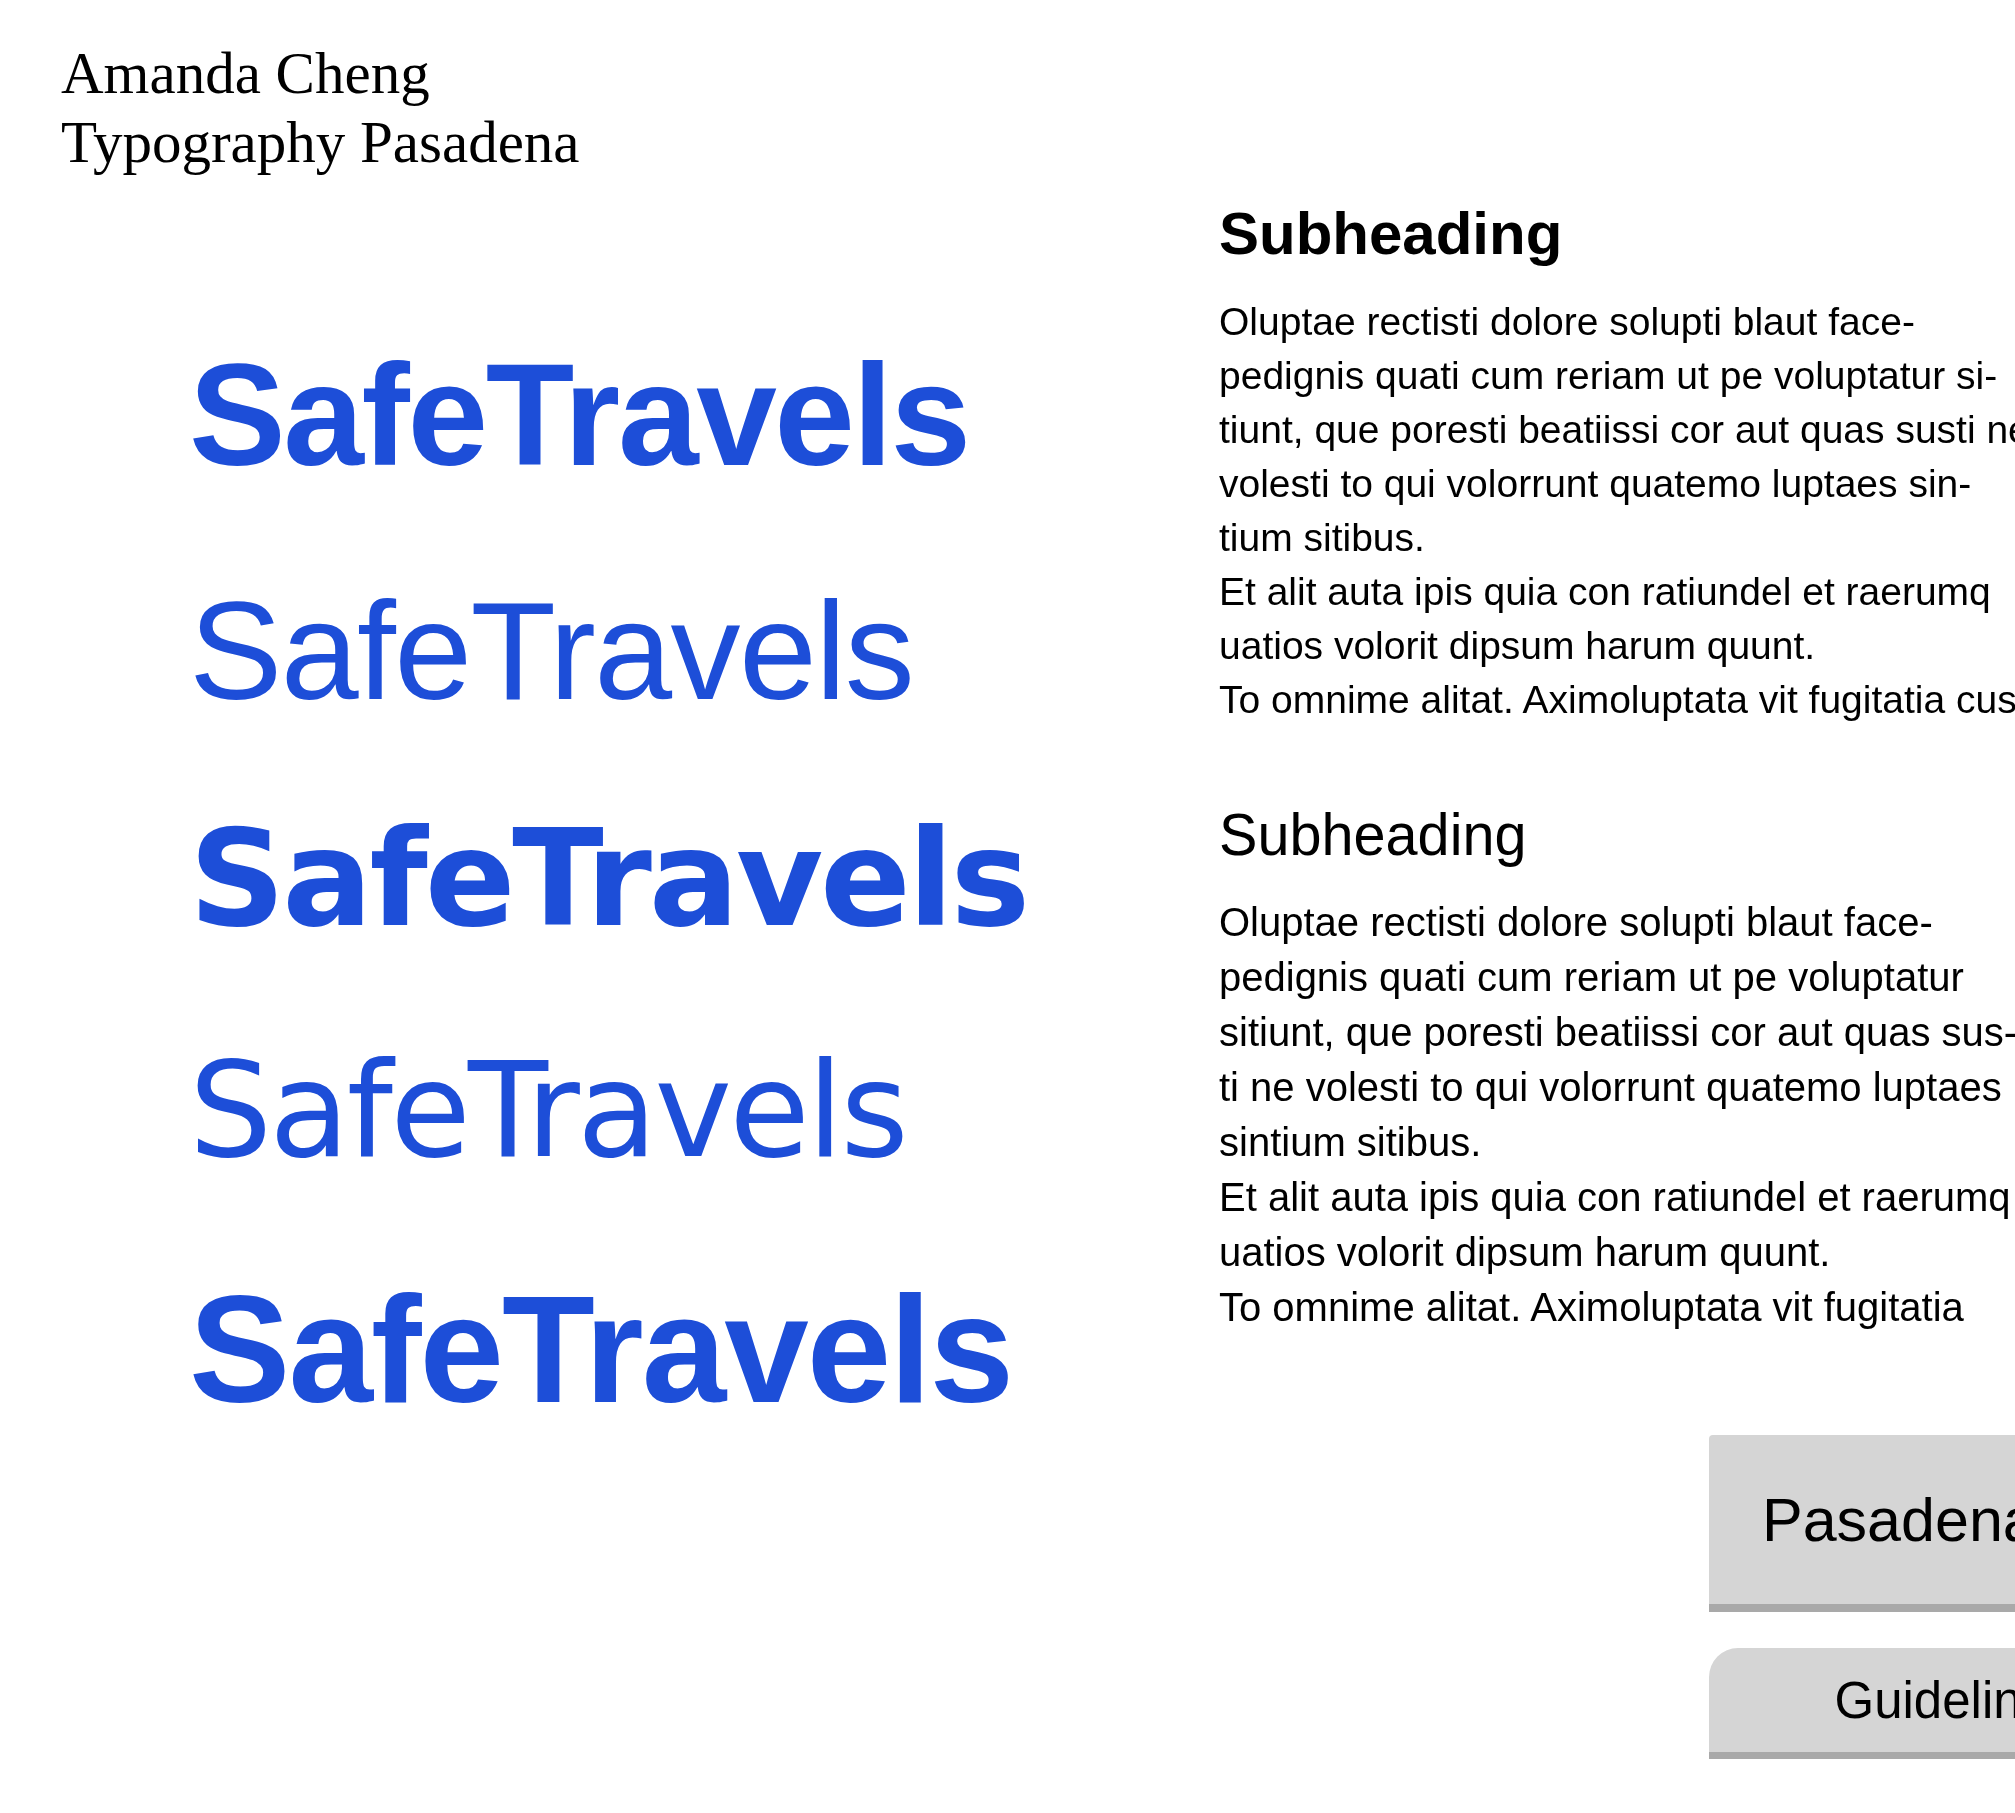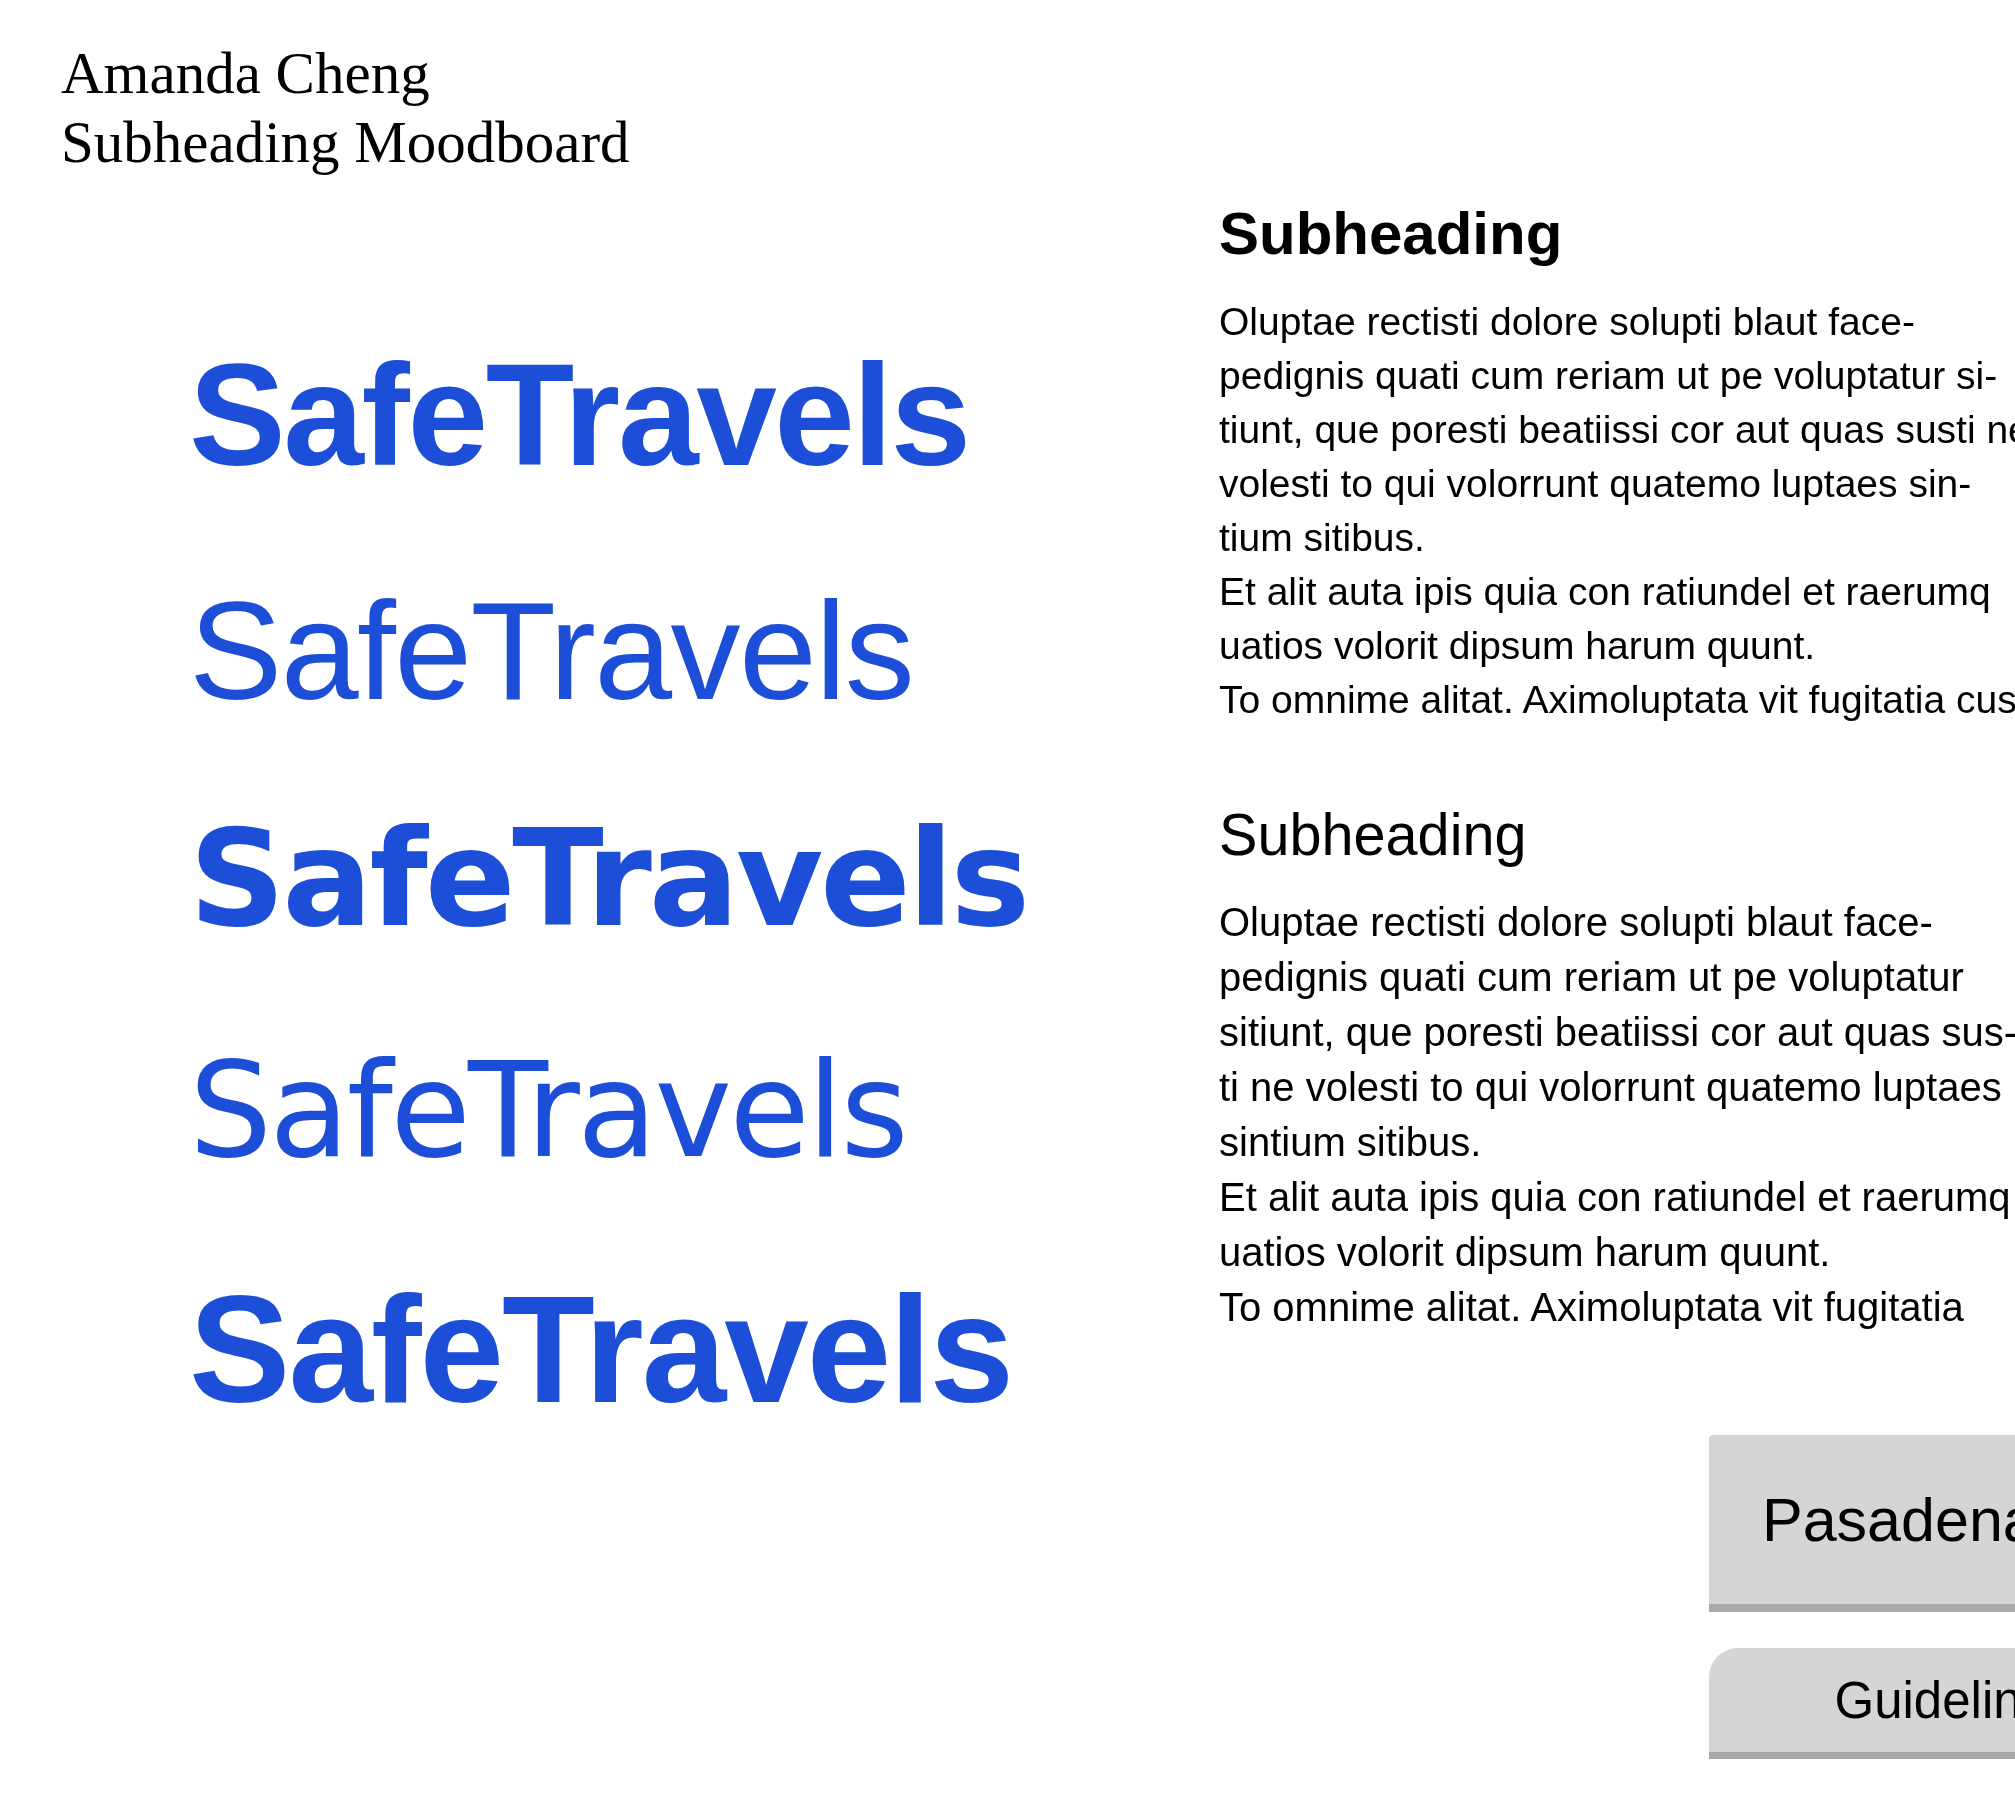--- a/index.html
+++ b/index.html
@@ -119,21 +119,21 @@
     background: #a9a9a9;
   }
 </style>
 </head>
 <body>
 
 <div id="canvas">
 
   <header class="board-header">
     <div>Amanda Cheng</div>
-    <div>Subheading Moodboard</div>
+    <div>Typography Pasadena</div>
   </header>
 
   <section>
     <div class="wm wm1">SafeTravels</div>
     <div class="wm wm2">SafeTravels</div>
     <div class="wm wm3">SafeTravels</div>
     <div class="wm wm4">SafeTravels</div>
     <div class="wm wm5">SafeTravels</div>
   </section>
 

